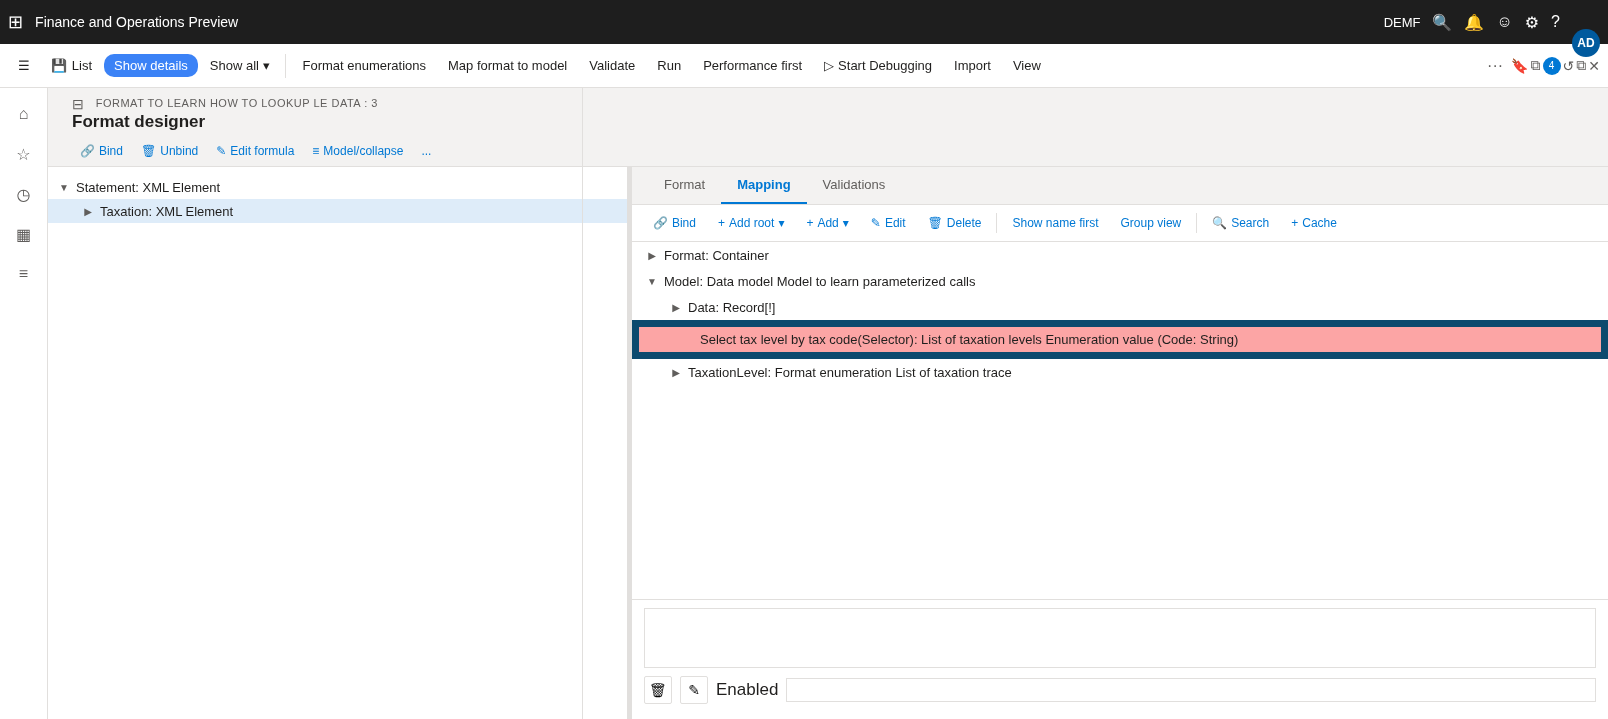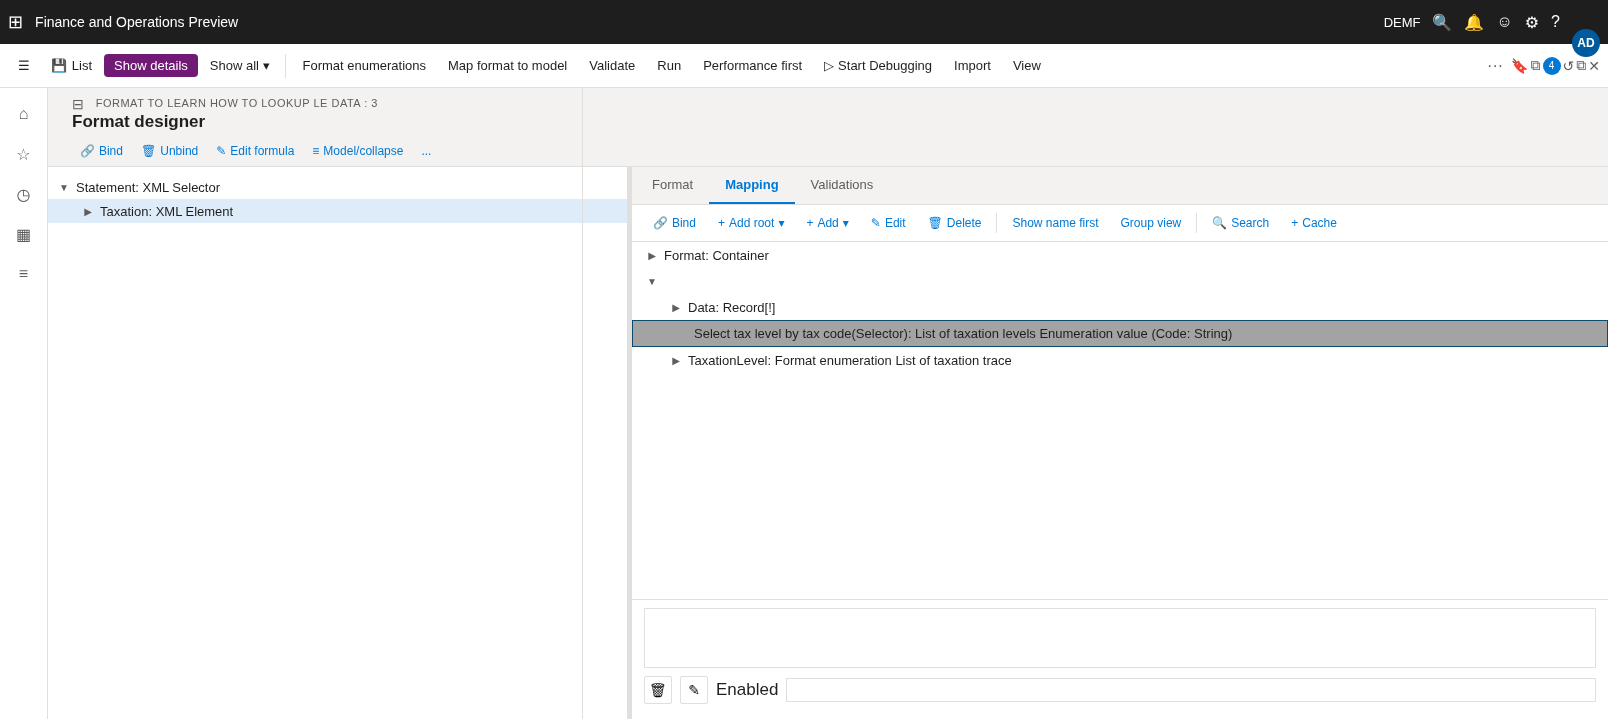--- a/index.html
+++ b/index.html
@@ -38,21 +38,21 @@
       gap: 4px;
       padding: 4px 10px;
       border: none;
       background: transparent;
       cursor: pointer;
       font-size: 13px;
       color: #201f1e;
       border-radius: 2px;
       white-space: nowrap;
     }
-    .cmd-btn.active { background: #701a75; color: #fff; border-radius: 4px; }
+    .cmd-btn.active { background: #3b82f6; color: #fff; border-radius: 10px; }
     .cmd-sep { width: 1px; height: 24px; background: #e1dfdd; margin: 0 4px; }
     .cmd-right { margin-left: auto; display: flex; align-items: center; gap: 2px; }
     .cmd-dots { font-size: 16px; color: #605e5c; cursor: pointer; padding: 4px 6px; }
 
     
     .main-layout { display: flex; height: calc(719px - 88px); }
 
     
     .sidebar-icons {
       width: 48px;
@@ -130,21 +130,21 @@
       flex-direction: column;
       overflow: hidden;
     }
 
     
     .tabs-bar {
       display: flex;
       align-items: center;
       border-bottom: 1px solid #e1dfdd;
       background: #f3f2f1;
-      padding: 0 4px;
+      padding: 0 16px;
     }
     .tab {
       padding: 10px 16px;
       font-size: 13px;
       cursor: pointer;
       color: #605e5c;
       border-bottom: 2px solid transparent;
       white-space: nowrap;
     }
     .tab.active { color: #0078d4; border-bottom: 2px solid #0078d4; font-weight: 600; }
@@ -179,21 +179,21 @@
     .mtree-item {
       display: flex;
       align-items: center;
       padding: 5px 12px;
       cursor: pointer;
       font-size: 13px;
       color: #201f1e;
       gap: 4px;
       border-bottom: none;
     }
-    .mtree-item.selected { background: #a3a3a3; border: 1px solid #0c4a6e; padding-left: 17px; }
+    .mtree-item.selected { background: #fca5a5; border: 7px solid #0c4a6e; padding-left: 17px; }
 
     
     .bottom-panel {
       border-top: 1px solid #e1dfdd;
       background: #fff;
       min-height: 120px;
       padding: 8px 12px;
     }
     .bottom-actions {
       display: flex;
@@ -338,21 +338,21 @@
         <span>...</span>
       </button>
     </div>
 
     <div class="split-view">
 
       <div class="left-panel">
 
         <div class="tree-item">
           <span class="tree-toggle">▼</span>
-          <span>Statement: XML Selector</span>
+          <span>Statement: XML Element</span>
         </div>
 
         <div class="tree-item selected">
           <span class="tree-indent" style="width:20px;display:inline-block;"></span>
           <span class="tree-toggle">▶</span>
           <span>Taxation: XML Element</span>
         </div>
 
         <div style="position:absolute;left:582px;top:88px;width:1px;height:calc(100% - 88px);background:#e1dfdd;"></div>
       </div>
@@ -410,20 +410,21 @@
 
         <div class="mapping-content">
 
           <div class="mtree-item">
             <span class="tree-toggle">▶</span>
             <span>Format: Container</span>
           </div>
 
           <div class="mtree-item">
             <span class="tree-toggle">▼</span>
+            <span>Model: Data model Model to learn parameterized calls</span>
           </div>
 
           <div class="mtree-item">
             <span class="tree-indent" style="width:20px;display:inline-block;"></span>
             <span class="tree-toggle">▶</span>
             <span>Data: Record[!]</span>
           </div>
 
           <div class="mtree-item selected">
             <span class="tree-indent" style="width:40px;display:inline-block;"></span>

